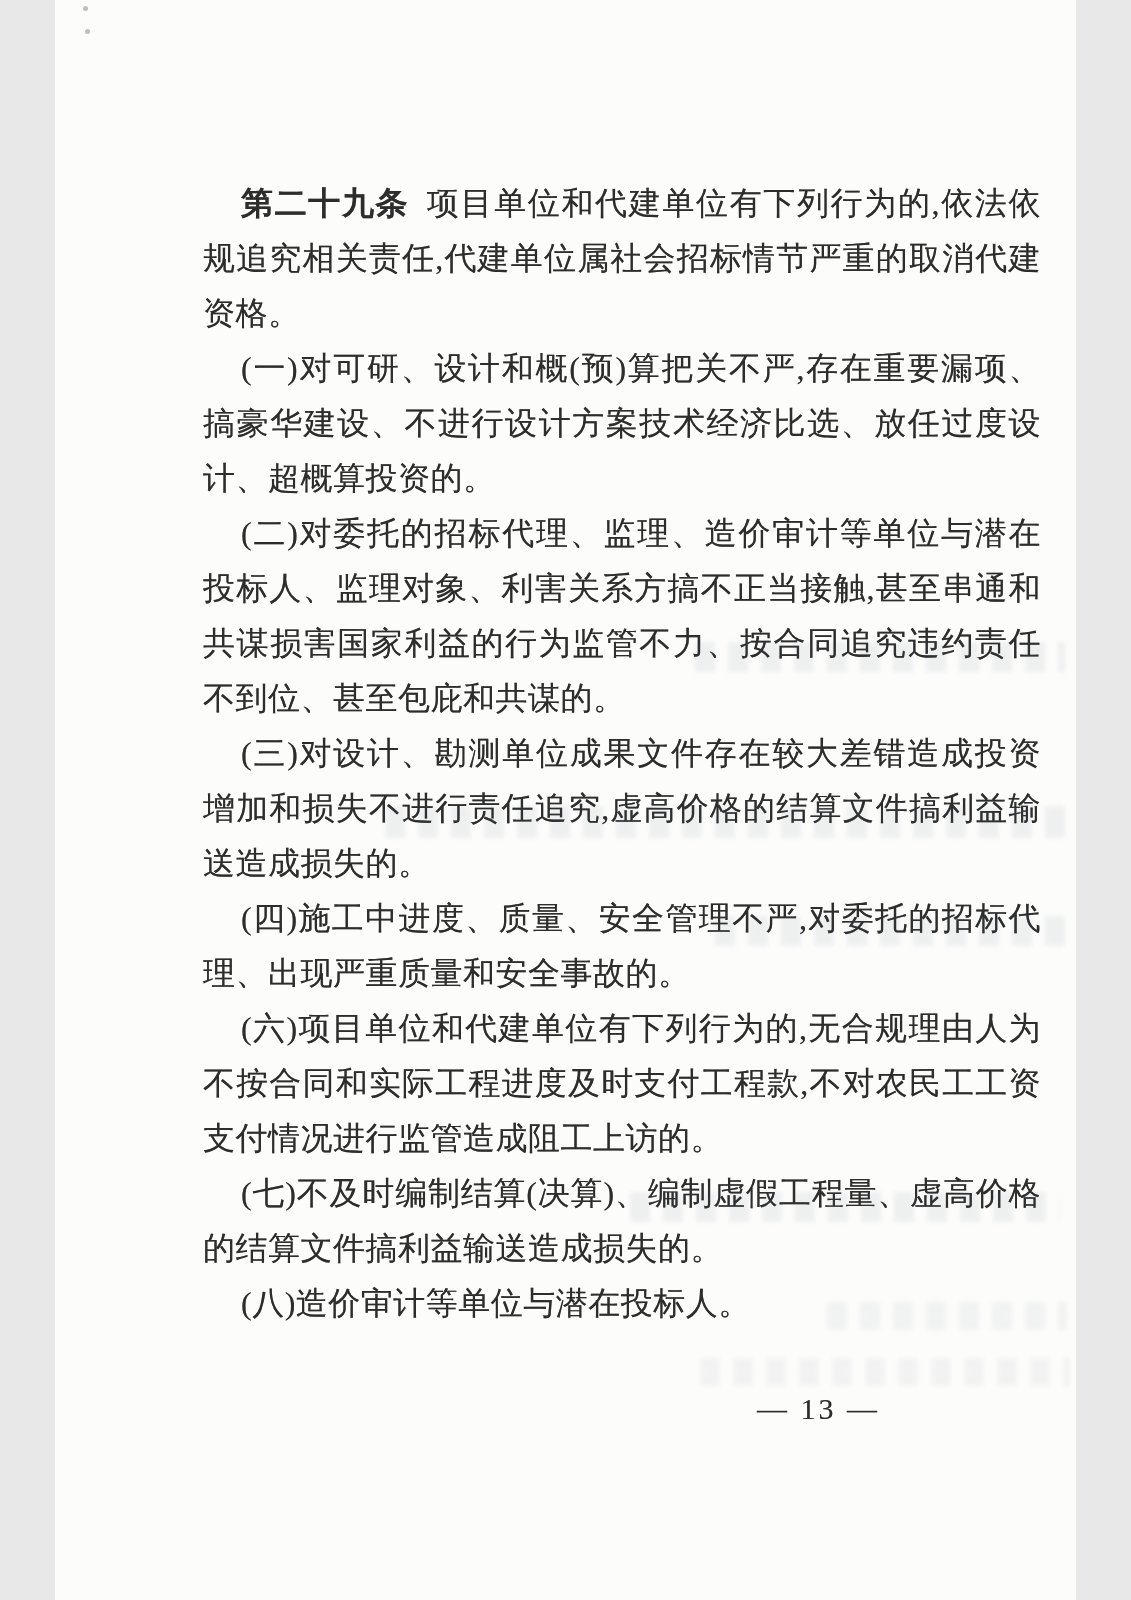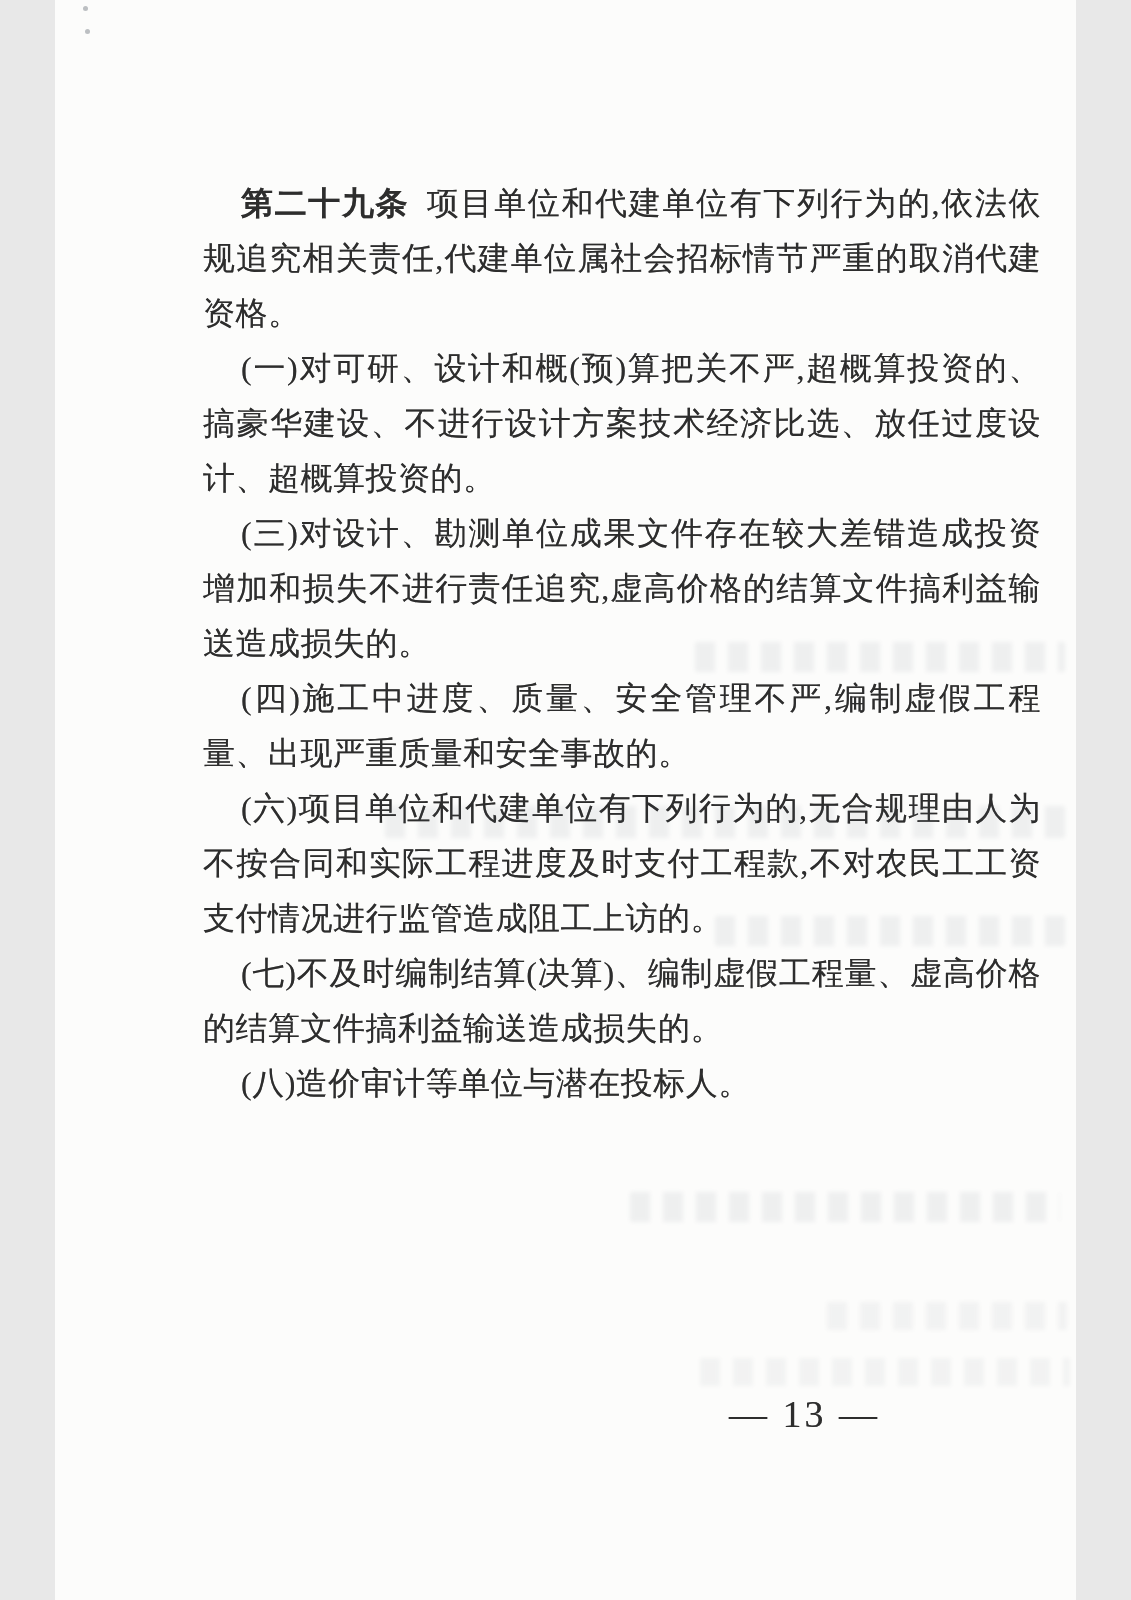--- a/index.html
+++ b/index.html
@@ -33,21 +33,21 @@
     text-shadow: 0 0 0.6px rgba(40,40,40,0.55);
   }
   .lead {
     font-weight: bold;
     margin-right: 0.55em;
   }
   .footer {
     position: absolute;
     top: 1392px;
     right: 196px;
-    font-size: 38px;
+    font-size: 30px;
     letter-spacing: 3px;
     text-shadow: 0 0 0.6px rgba(40,40,40,0.5);
   }
   
   .ghost {
     position: absolute;
     height: 30px;
     filter: blur(2.2px);
     opacity: 0.08;
     background: repeating-linear-gradient(90deg, #55606e 0 20px, transparent 20px 33px);
@@ -74,23 +74,24 @@
 </style>
 </head>
 <body>
 
 <div class="page">
 
   <div class="content">
     <p class="para">
       <span class="lead">第二十九条</span><span>项目单位和代建单位有下列行为的,依法依规追究相关责任,代建单位属社会招标情节严重的取消代建资格。</span>
     </p>
-    <p class="para">(一)对可研、设计和概(预)算把关不严,超概算投资的、搞豪华建设、不进行设计方案技术经济比选、放任过度设计、超概算投资的。</p>
+    <p class="para">(一)对可研、设计和概(预)算把关不严,存在重要漏项、搞豪华建设、不进行设计方案技术经济比选、放任过度设计、超概算投资的。</p>
+    <p class="para">(二)对委托的招标代理、监理、造价审计等单位与潜在投标人、监理对象、利害关系方搞不正当接触,甚至串通和共谋损害国家利益的行为监管不力、按合同追究违约责任不到位、甚至包庇和共谋的。</p>
     <p class="para">(三)对设计、勘测单位成果文件存在较大差错造成投资增加和损失不进行责任追究,虚高价格的结算文件搞利益输送造成损失的。</p>
-    <p class="para">(四)施工中进度、质量、安全管理不严,编制虚假工程量、出现严重质量和安全事故的。</p>
+    <p class="para">(四)施工中进度、质量、安全管理不严,对委托的招标代理、出现严重质量和安全事故的。</p>
     <p class="para">(六)项目单位和代建单位有下列行为的,无合规理由人为不按合同和实际工程进度及时支付工程款,不对农民工工资支付情况进行监管造成阻工上访的。</p>
     <p class="para">(七)不及时编制结算(决算)、编制虚假工程量、虚高价格的结算文件搞利益输送造成损失的。</p>
     <p class="para">(八)造价审计等单位与潜在投标人。</p>
   </div>
 
   <div class="footer">— 13 —</div>
 
   <div class="ghost g1"></div>
   <div class="ghost g2"></div>
   <div class="ghost g3"></div>

